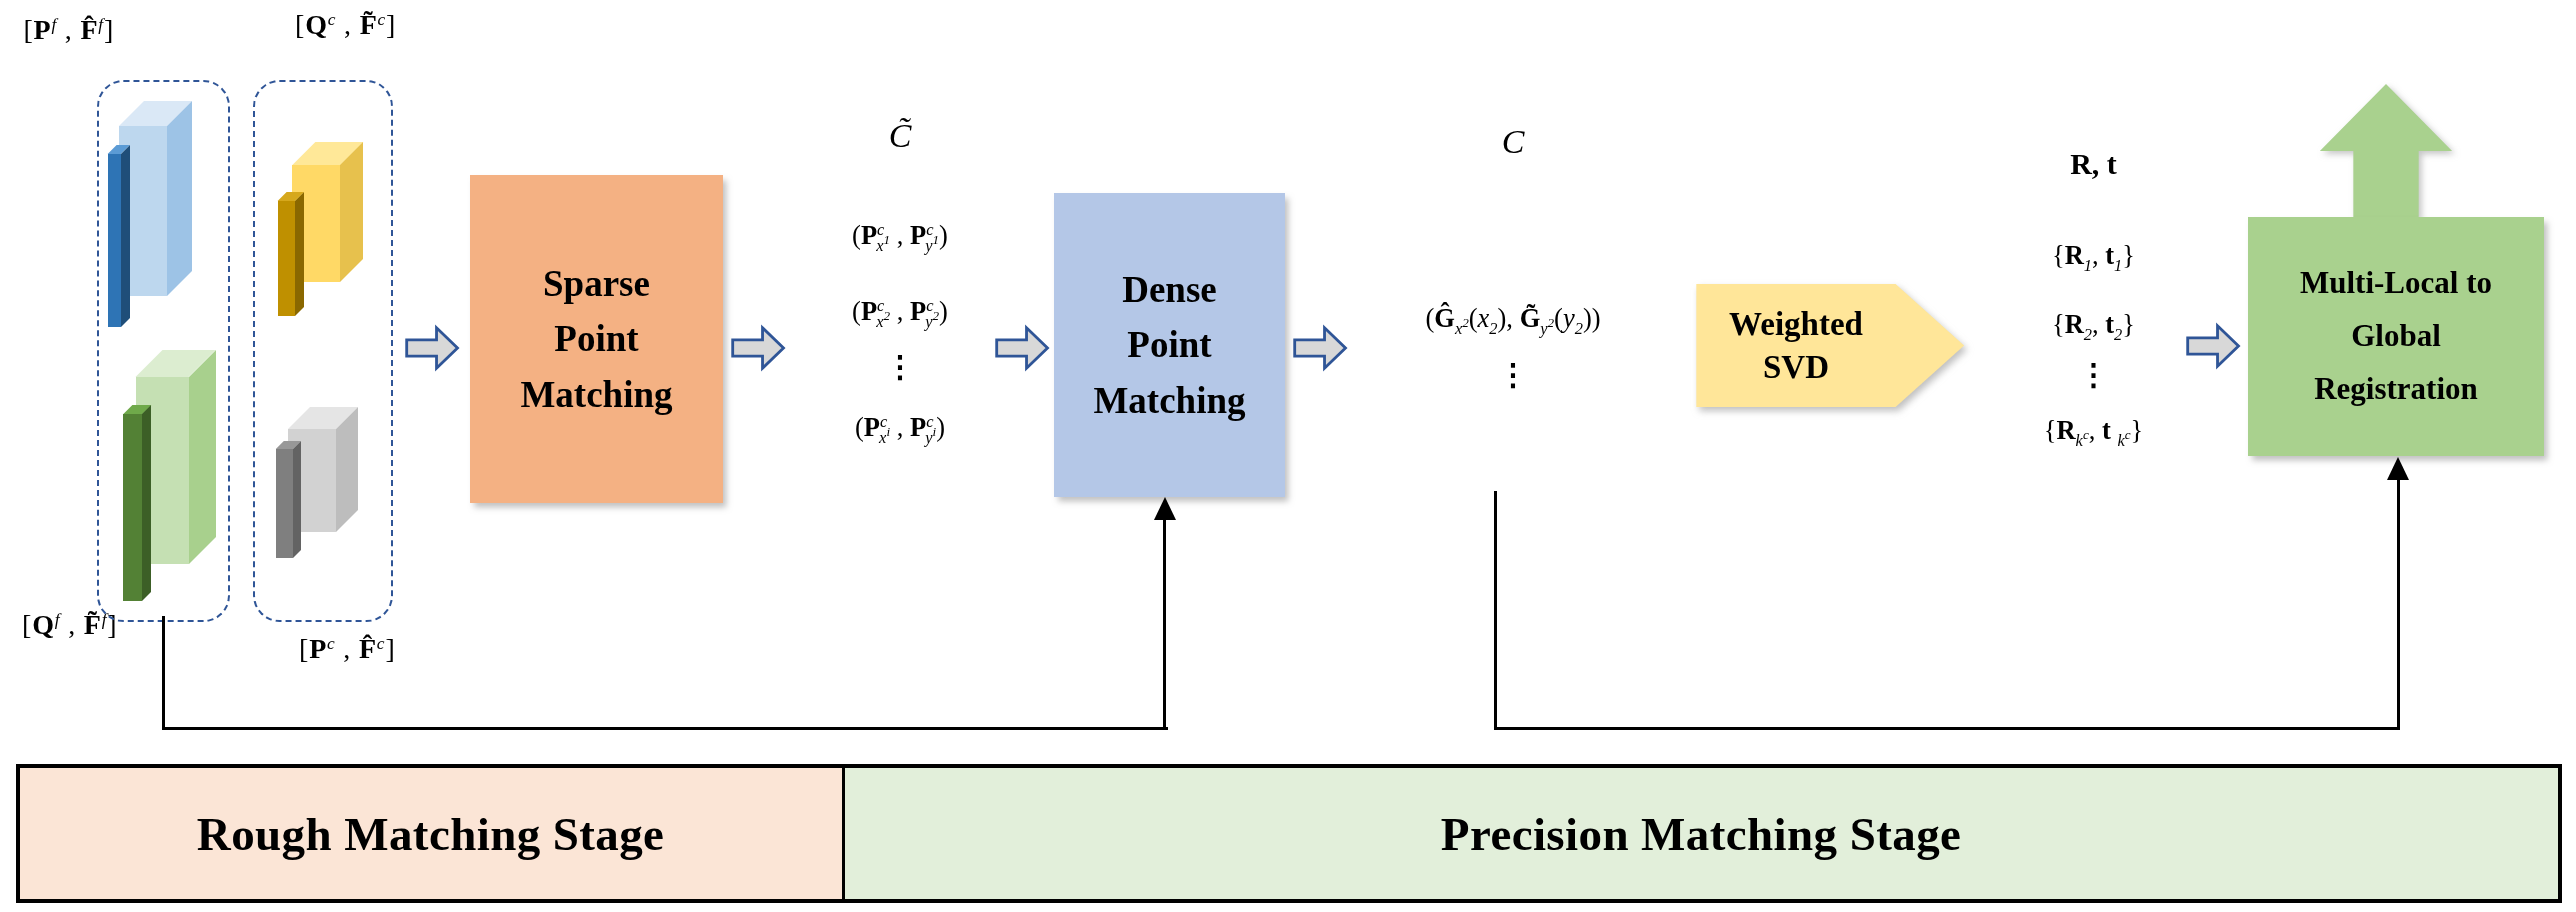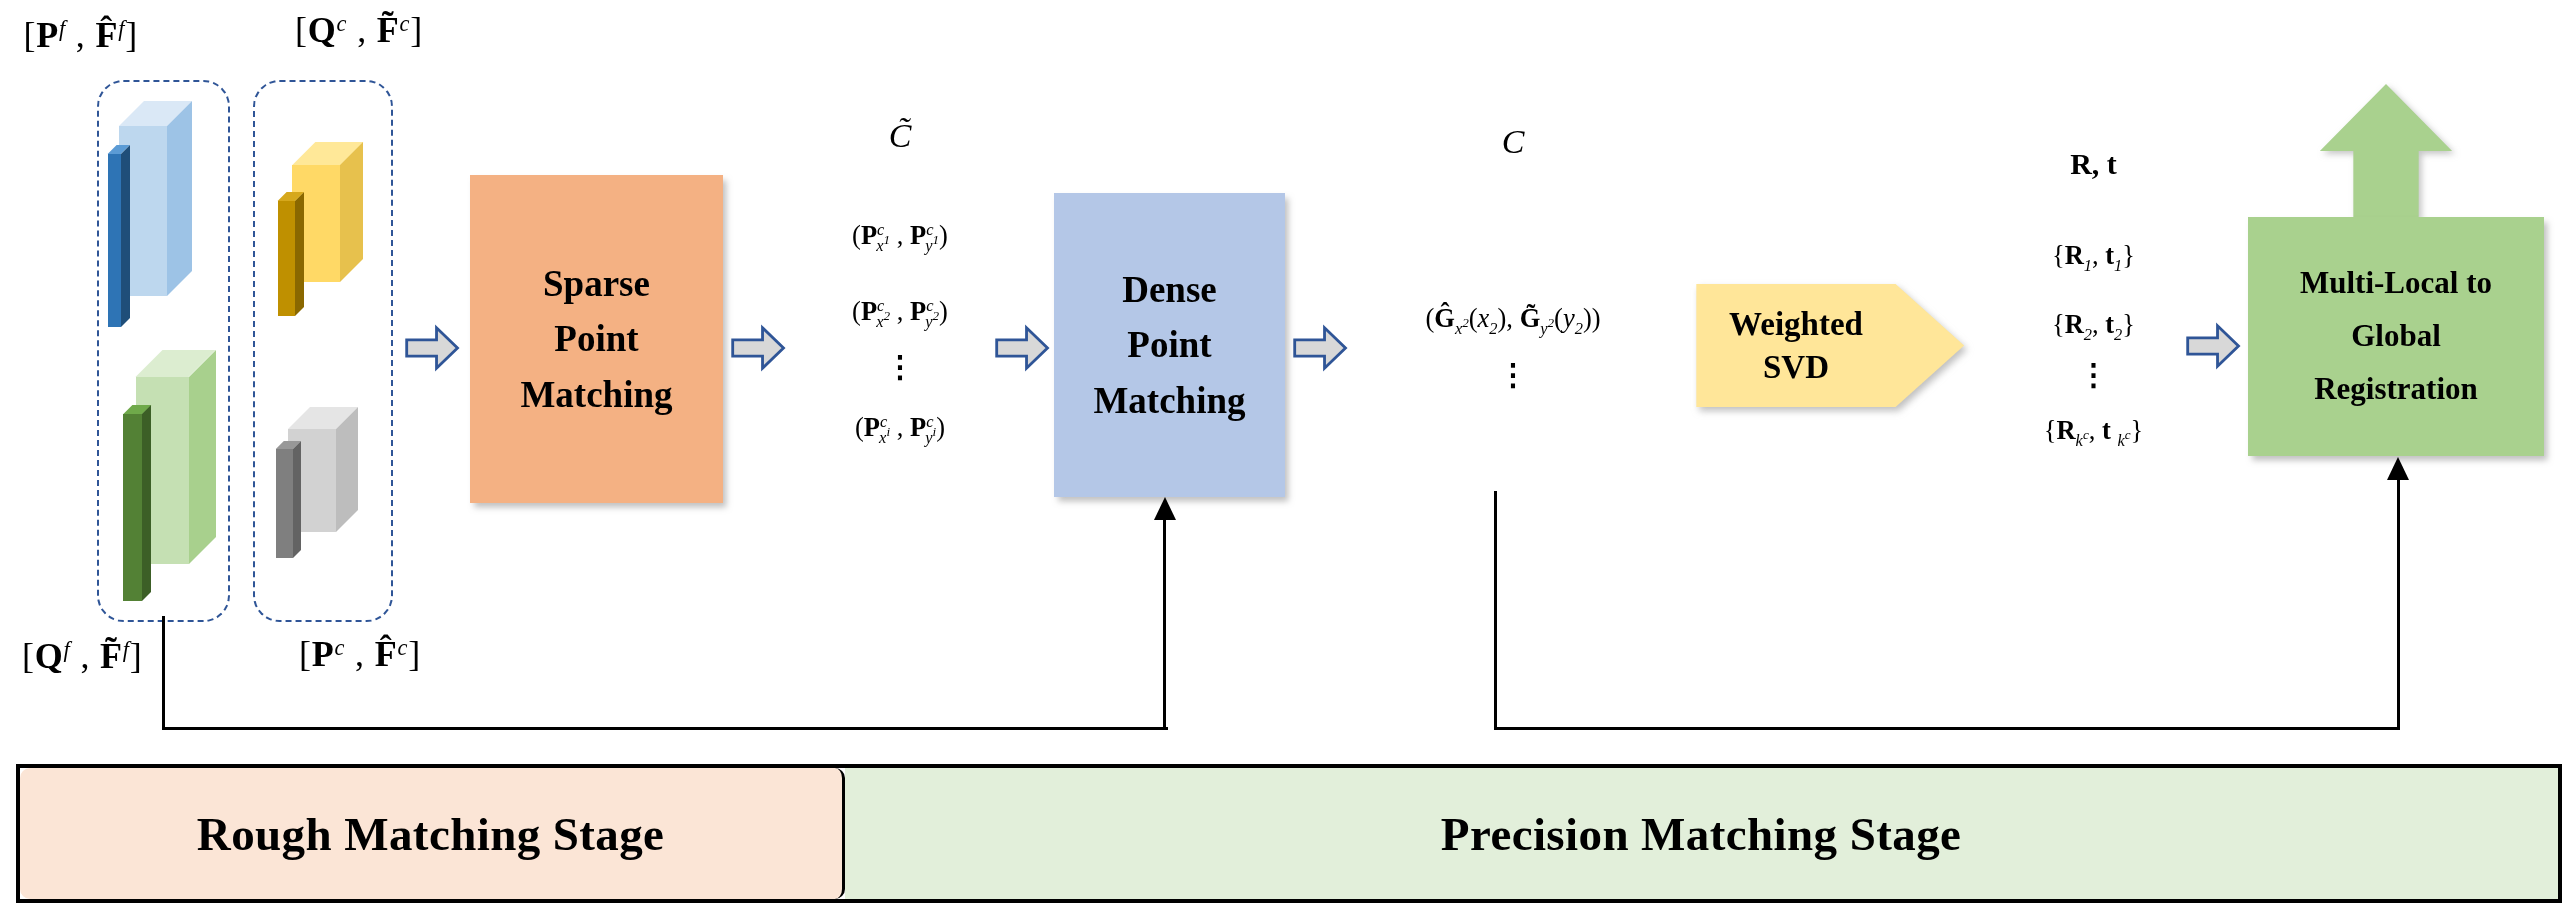--- a/index.html
+++ b/index.html
@@ -1,21 +1,21 @@
 <!DOCTYPE html>
 <html style="--orange-box: #F4B183; --blue-box: #B4C7E7; --yellow-shape: #FFE699; --green-shape: #A9D18E; --bar-gray: #D9D9D9; --bar-peach: #FBE5D6; --bar-green: #E2EFDA; --arrow-fill: #D8D8D8; --arrow-stroke: #2F5597; --dash-border: #2F5597; --line-color: #000000; --blue-panel-front: #BDD7EE; --blue-panel-top: #DAE8F6; --blue-panel-side: #9DC3E6; --blue-slab-front: #2E74B5; --blue-slab-top: #5B9BD5; --blue-slab-side: #1F4E79; --yellow-panel-front: #FFD966; --yellow-panel-top: #FFE898; --yellow-panel-side: #E7C14D; --yellow-slab-front: #BF9000; --yellow-slab-top: #D6A81C; --yellow-slab-side: #8A6800; --green-panel-front: #C5E0B3; --green-panel-top: #DCEDD0; --green-panel-side: #A8D08D; --green-slab-front: #538135; --green-slab-top: #6FA94A; --green-slab-side: #3C5F26; --gray-panel-front: #D2D2D2; --gray-panel-top: #E5E5E5; --gray-panel-side: #BDBDBD; --gray-slab-front: #7F7F7F; --gray-slab-top: #989898; --gray-slab-side: #636363;font-size:12.5px"><head>
 <meta charset="utf-8">
 <style>
   html,body{margin:0;padding:0;background:#ffffff;}
   .canvas{
     position:relative;width:2576px;height:912px;background:#fff;overflow:hidden;
     font-family:"Liberation Serif","DejaVu Serif",serif;color:#000;
   }
   
-  .mlabel{position:absolute;font-size:36px;font-weight:400;letter-spacing:0.8px;white-space:nowrap;}
+  .mlabel{position:absolute;font-size:28px;font-weight:400;letter-spacing:0.8px;white-space:nowrap;}
   .mlabel b{font-weight:700;}
   .mlabel sup{font-size:.62em;font-style:italic;vertical-align:.5em;}
   
   .dashed-box{position:absolute;border:2.3px dashed var(--dash-border);border-radius:26.5px;background:transparent;}
   
   .cuboid{position:absolute;}
   .cuboid .cb-top{position:absolute;left:0;top:0;width:var(--w);height:var(--d);background:var(--ct);transform:skewX(-45deg);transform-origin:0 100%;}
   .cuboid .cb-side{position:absolute;left:var(--w);top:var(--d);width:var(--d);height:var(--h);background:var(--cs);transform:skewY(-45deg);transform-origin:0 0;}
   .cuboid .cb-front{position:absolute;left:0;top:var(--d);width:var(--w);height:var(--h);background:var(--cf);}
   .c-blue-panel{--cf:var(--blue-panel-front);--ct:var(--blue-panel-top);--cs:var(--blue-panel-side);}
@@ -59,31 +59,31 @@
   
   .hline,.vline{position:absolute;background:var(--line-color);}
   .hline{height:3.1px;}
   .vline{width:3.1px;}
   .arrhead{position:absolute;width:0;height:0;border-left:11px solid transparent;border-right:11px solid transparent;border-bottom:23.4px solid var(--line-color);}
   
   .stage-bar{position:absolute;display:flex;border:4.7px solid #000;box-sizing:border-box;}
   .stage-seg{display:flex;align-items:center;justify-content:center;height:100%;box-sizing:border-box;}
   .stage-seg .slabel{font-size:47px;font-weight:700;letter-spacing:0.4px;}
   .seg-0{background:var(--bar-gray);border-right:3.1px solid #000;}
-  .seg-1{background:var(--bar-peach);border-right:3.1px solid #000;border-radius:10px;}
+  .seg-1{background:var(--bar-peach);border-right:3.1px solid #000;}
   .seg-2{background:var(--bar-green);}
 </style>
 </head>
 <body>
 
 <div class="canvas">
 
   <div class="mlabel" style="left:23.4px;top:14px">[<b>P</b><sup>f</sup> , <b>F̂</b><sup>f</sup>]</div>
   <div class="mlabel" style="left:295px;top:9.4px">[<b>Q</b><sup>c</sup> , <b>F̃</b><sup>c</sup>]</div>
-  <div class="mlabel" style="left:22px;top:635px">[<b>Q</b><sup>f</sup> , <b>F̃</b><sup>f</sup>]</div>
+  <div class="mlabel" style="left:22px;top:609px">[<b>Q</b><sup>f</sup> , <b>F̃</b><sup>f</sup>]</div>
   <div class="mlabel" style="left:299px;top:633px">[<b>P</b><sup>c</sup> , <b>F̂</b><sup>c</sup>]</div>
 
   <div class="dashed-box" style="left:97px;top:80px;width:129px;height:538px"></div>
   <div class="dashed-box" style="left:253px;top:80px;width:136px;height:538px"></div>
 
   <div class="cuboid c-blue-panel" style="left:119px;top:101px;--w:48px;--h:170px;--d:25px">
     <div class="cb-top"></div>
       <div class="cb-side"></div>
       <div class="cb-front"></div>
     </div>

